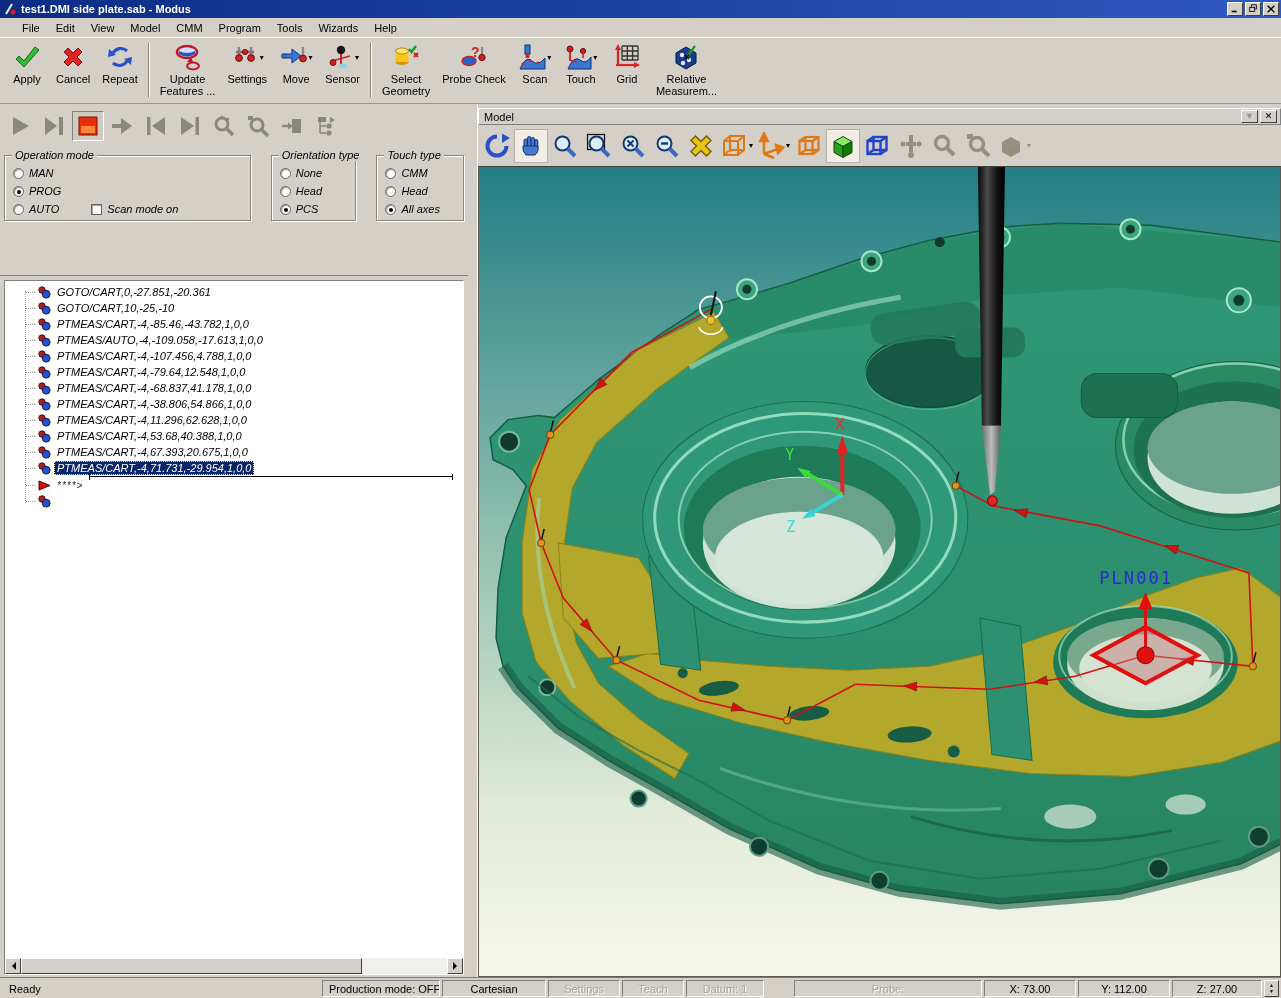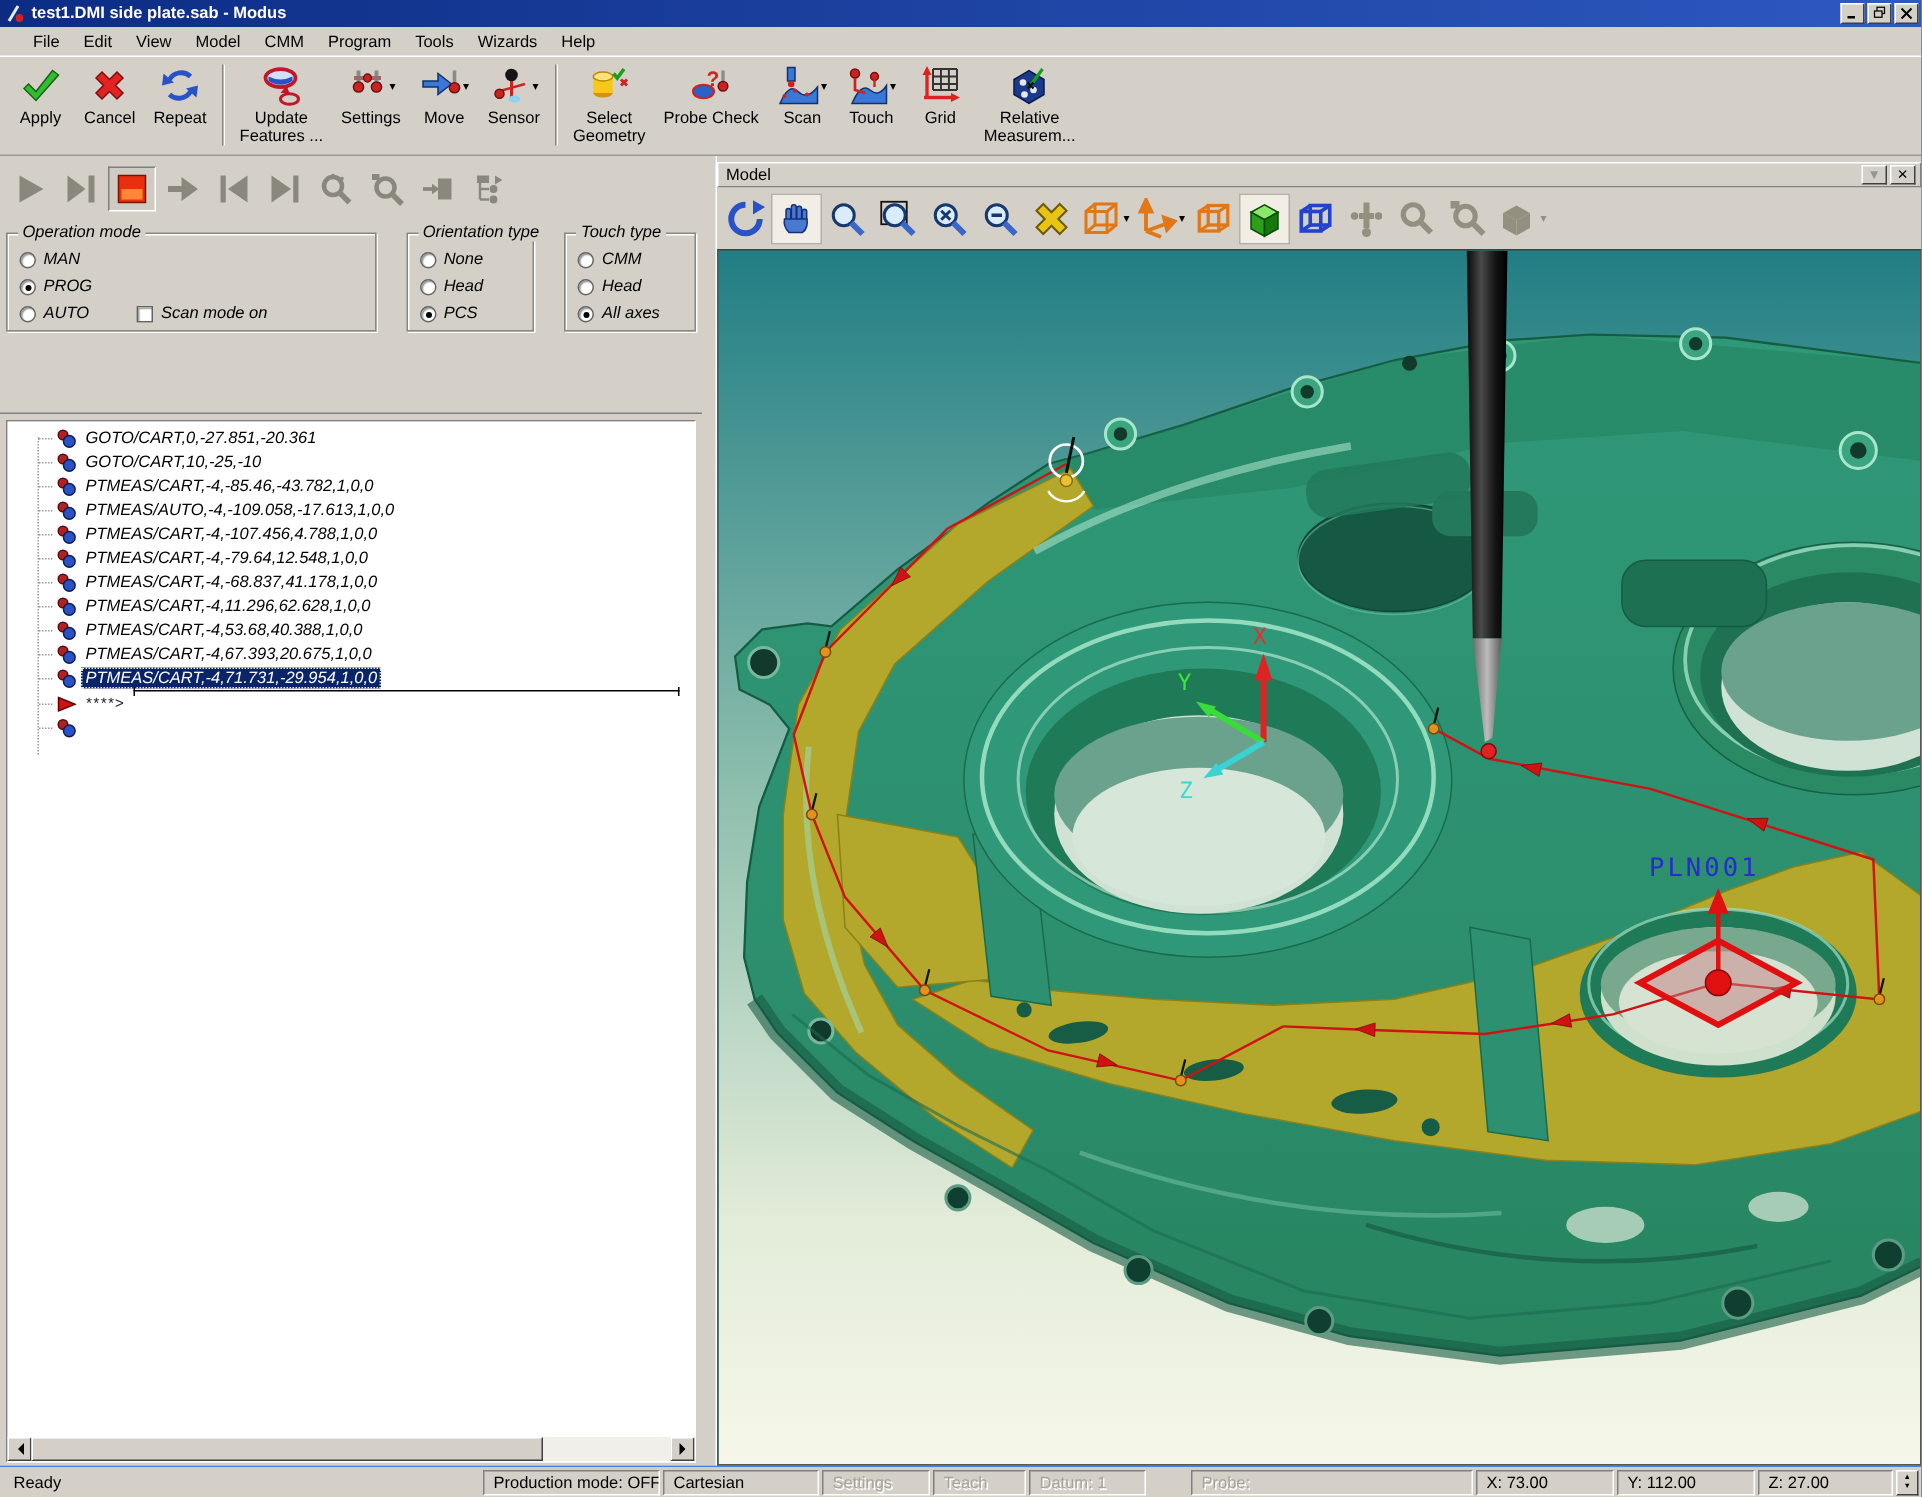--- a/index.html
+++ b/index.html
@@ -82,21 +82,21 @@
     background:transparent;border:1px solid transparent;padding:0 1px;}
   .mbtn.active{background:#f2eee6;border-color:#b4b0a4;}
   .mbtn .dd{font-size:8px;color:#000;margin-left:1px;}
   .mbtn.dis .dd{color:#93907f;}
   .viewport{flex:1;border:1px solid #5a574e;border-top-color:#404040;position:relative;overflow:hidden;background:#1e7a7e;}
   .viewport svg{position:absolute;inset:0;width:100%;height:100%;}
   
   .statusbar{height:21px;background:#d4d0c8;border-top:1px solid #3b82f6;display:flex;align-items:center;
     padding:0 2px;gap:2px;}
   .sseg{height:17px;padding:2px 6px;border:1px solid;border-color:#808080 #fff #fff #808080;
-    text-align:left;white-space:nowrap;overflow:hidden;flex:none;}
+    text-align:center;white-space:nowrap;overflow:hidden;flex:none;}
   .sseg.plain{border-color:transparent;flex:1;text-align:left;}
   .sseg.dis{color:#a8a499;text-shadow:1px 1px 0 #fff;}
   .spinner{width:15px;height:17px;background:#d4d0c8;border:1px solid;border-color:#fff #404040 #404040 #fff;
     display:flex;flex-direction:column;align-items:center;justify-content:center;font-size:5px;line-height:6px;flex:none;}
   .vptext{font-family:"DejaVu Sans Mono",monospace;}
 </style>
 </head>
 <body>
 
 <div class="window" style="--tb1: #0c2c84; --tb2: #2e59c0; --sel: #0a246a;">
@@ -492,20 +492,30 @@
             </div>
             <div class="trow">
               <span class="stub"></span>
               <span class="ticon">
                 <svg viewBox="0 0 13 13" width="13" height="13">
                   <circle cx="4" cy="4" r="3.2" fill="#b22222" stroke="#501010"></circle>
                   <circle cx="8.2" cy="8.2" r="3.9" fill="#2a52c8" stroke="#101c50"></circle>
                 </svg>
               </span>
               <span class="ttext">PTMEAS/CART,-4,-68.837,41.178,1,0,0</span>
+            </div>
+            <div class="trow">
+              <span class="stub"></span>
+              <span class="ticon">
+                <svg viewBox="0 0 13 13" width="13" height="13">
+                  <circle cx="4" cy="4" r="3.2" fill="#b22222" stroke="#501010"></circle>
+                  <circle cx="8.2" cy="8.2" r="3.9" fill="#2a52c8" stroke="#101c50"></circle>
+                </svg>
+              </span>
+              <span class="ttext">PTMEAS/CART,-4,-38.806,54.866,1,0,0</span>
             </div>
             <div class="trow">
               <span class="stub"></span>
               <span class="ticon">
                 <svg viewBox="0 0 13 13" width="13" height="13">
                   <circle cx="4" cy="4" r="3.2" fill="#b22222" stroke="#501010"></circle>
                   <circle cx="8.2" cy="8.2" r="3.9" fill="#2a52c8" stroke="#101c50"></circle>
                 </svg>
               </span>
               <span class="ttext">PTMEAS/CART,-4,11.296,62.628,1,0,0</span>

